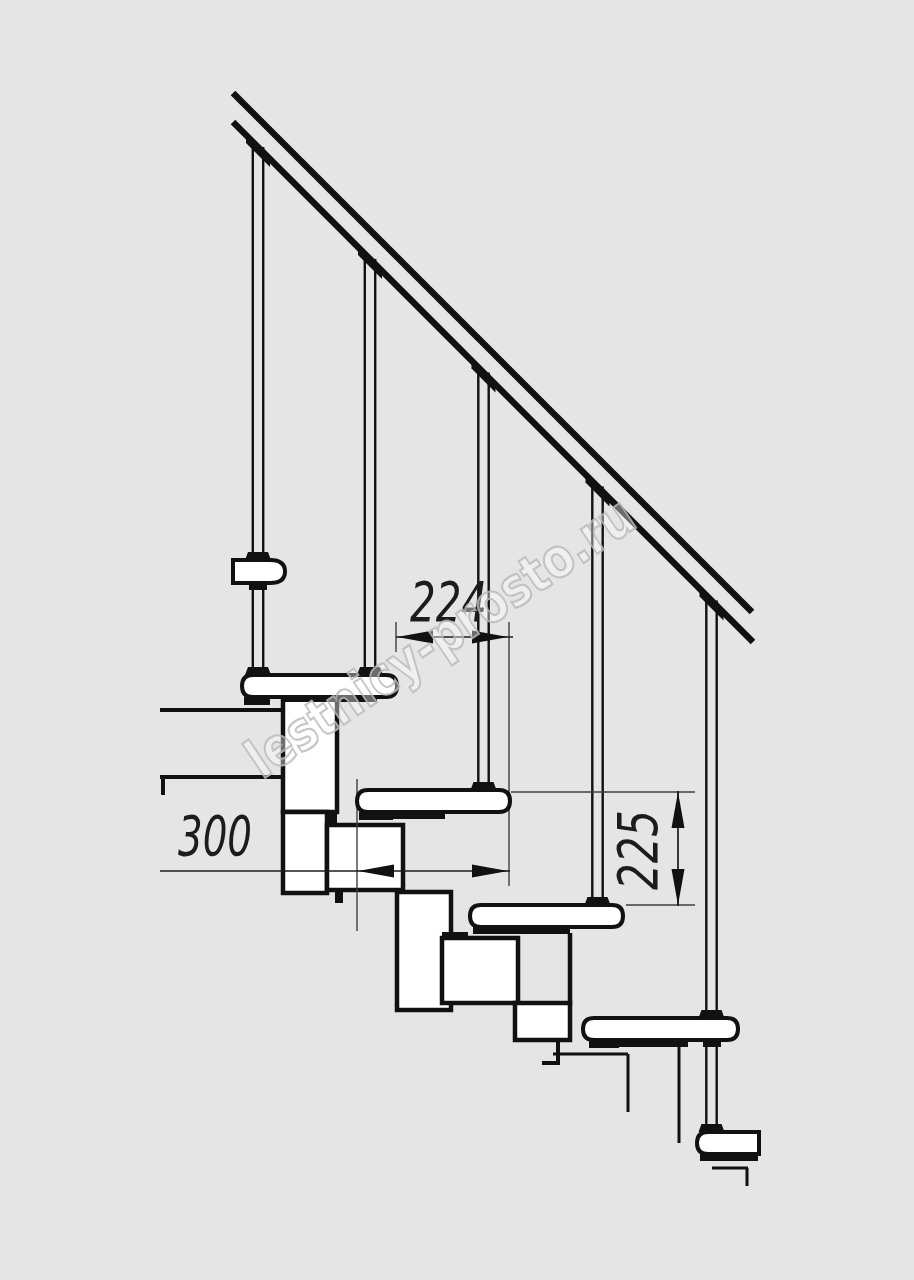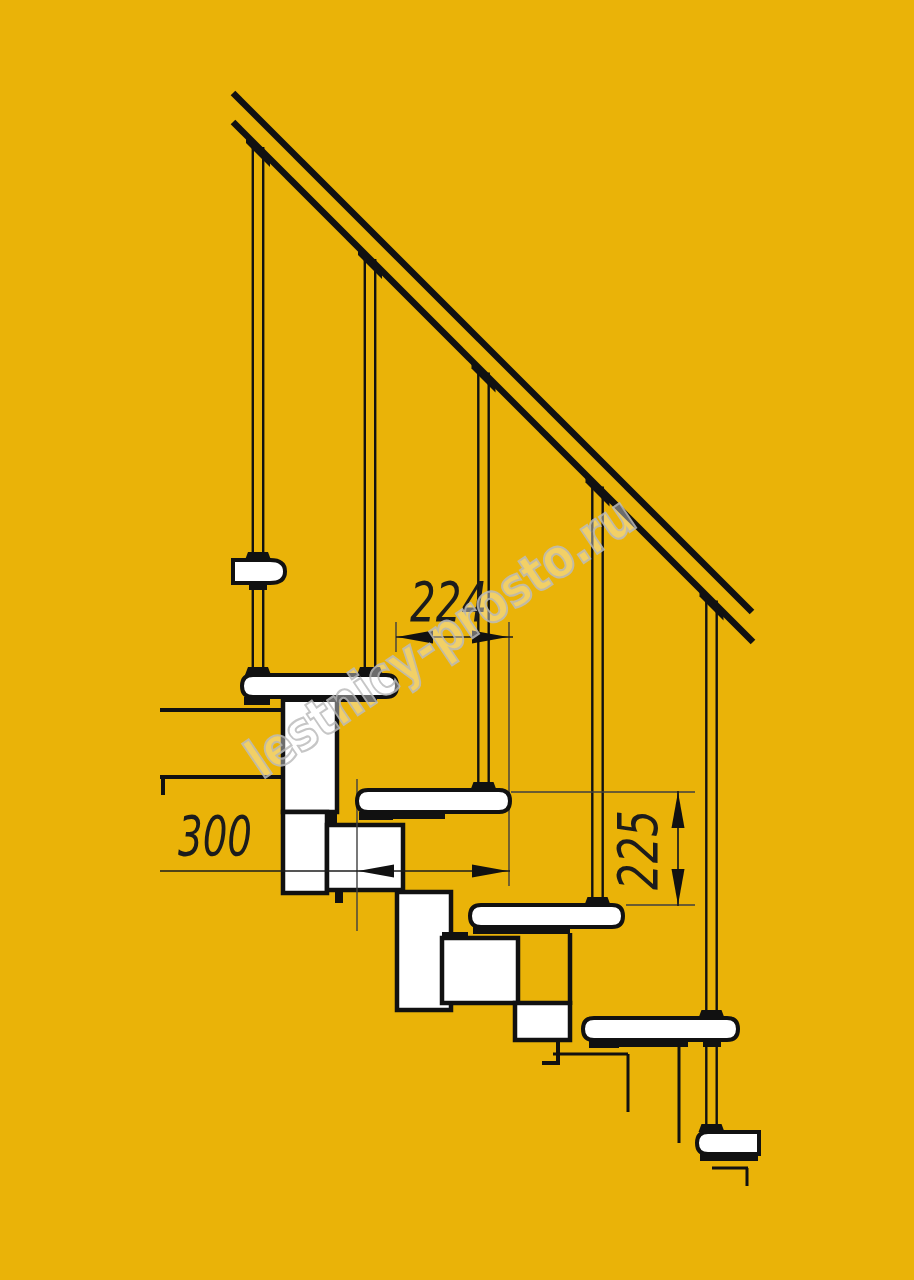--- a/index.html
+++ b/index.html
@@ -1,17 +1,17 @@
 <!DOCTYPE html>
 <html><head>
 <meta charset="utf-8">
 <style>
   html,body{margin:0;padding:0;background:#ffffff;}
   .stage{
-    position:relative;width:914px;height:1280px;background:#eab308;
+    position:relative;width:914px;height:1280px;background:#e5e5e5;
     font-family:"DejaVu Sans", sans-serif;overflow:hidden;
   }
   svg{display:block;}
   .dim-text{
     font-family:"DejaVu Sans", sans-serif;
     font-style:italic;
     fill:#1c1c1c;
   }
   .watermark{
     font-family:"DejaVu Sans", sans-serif;

